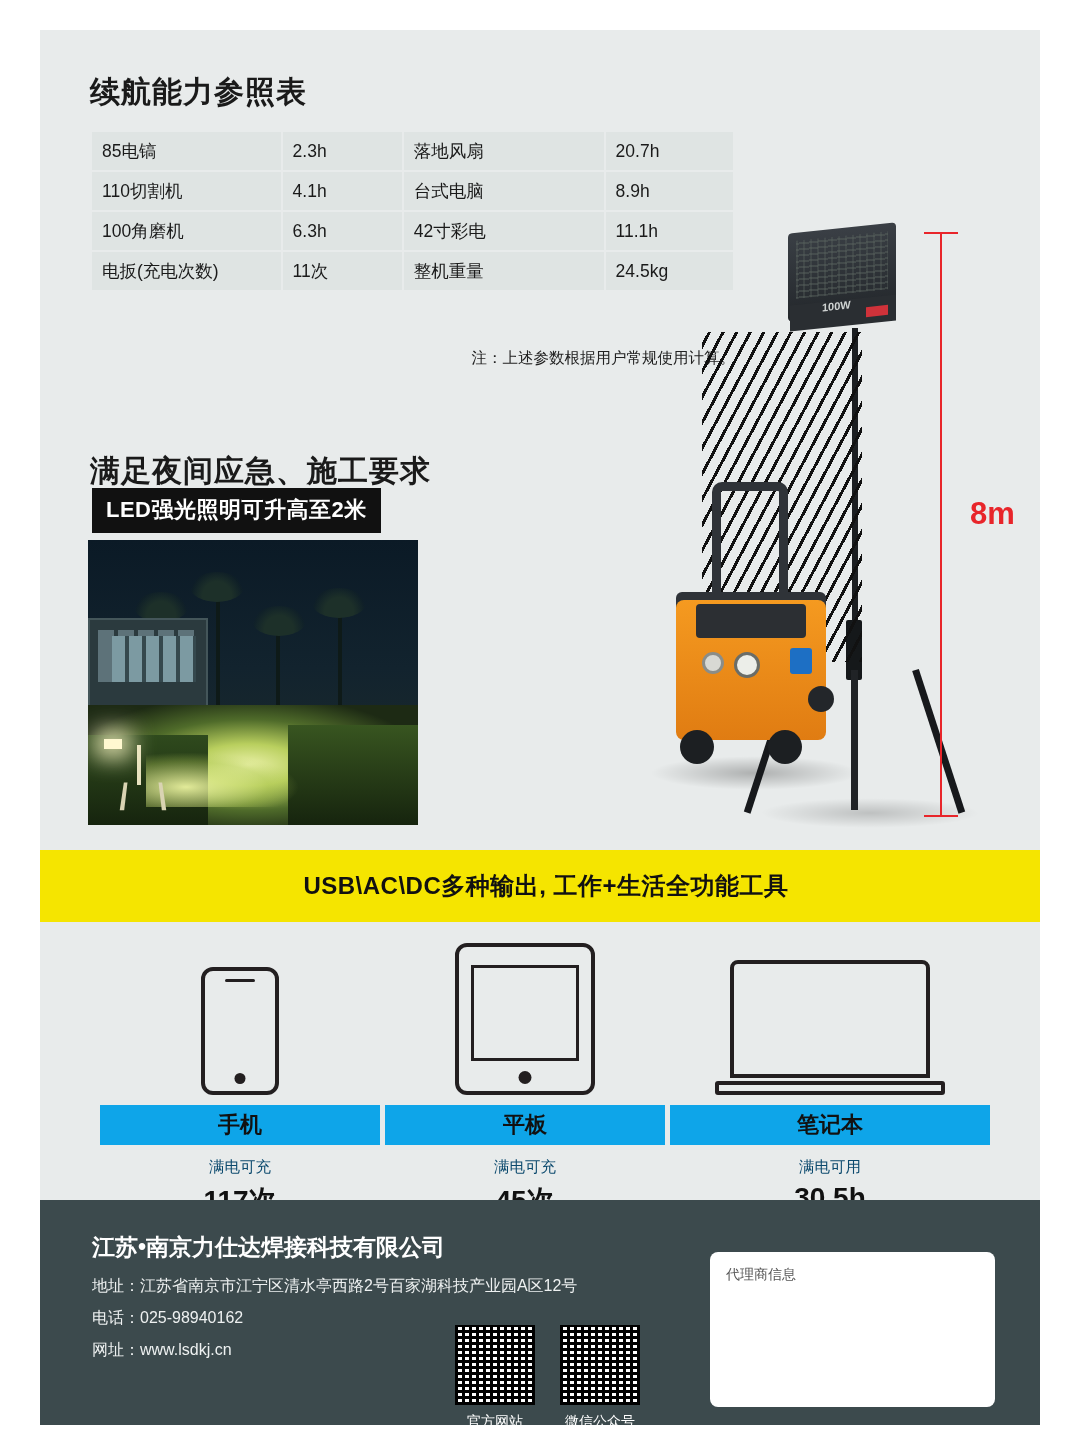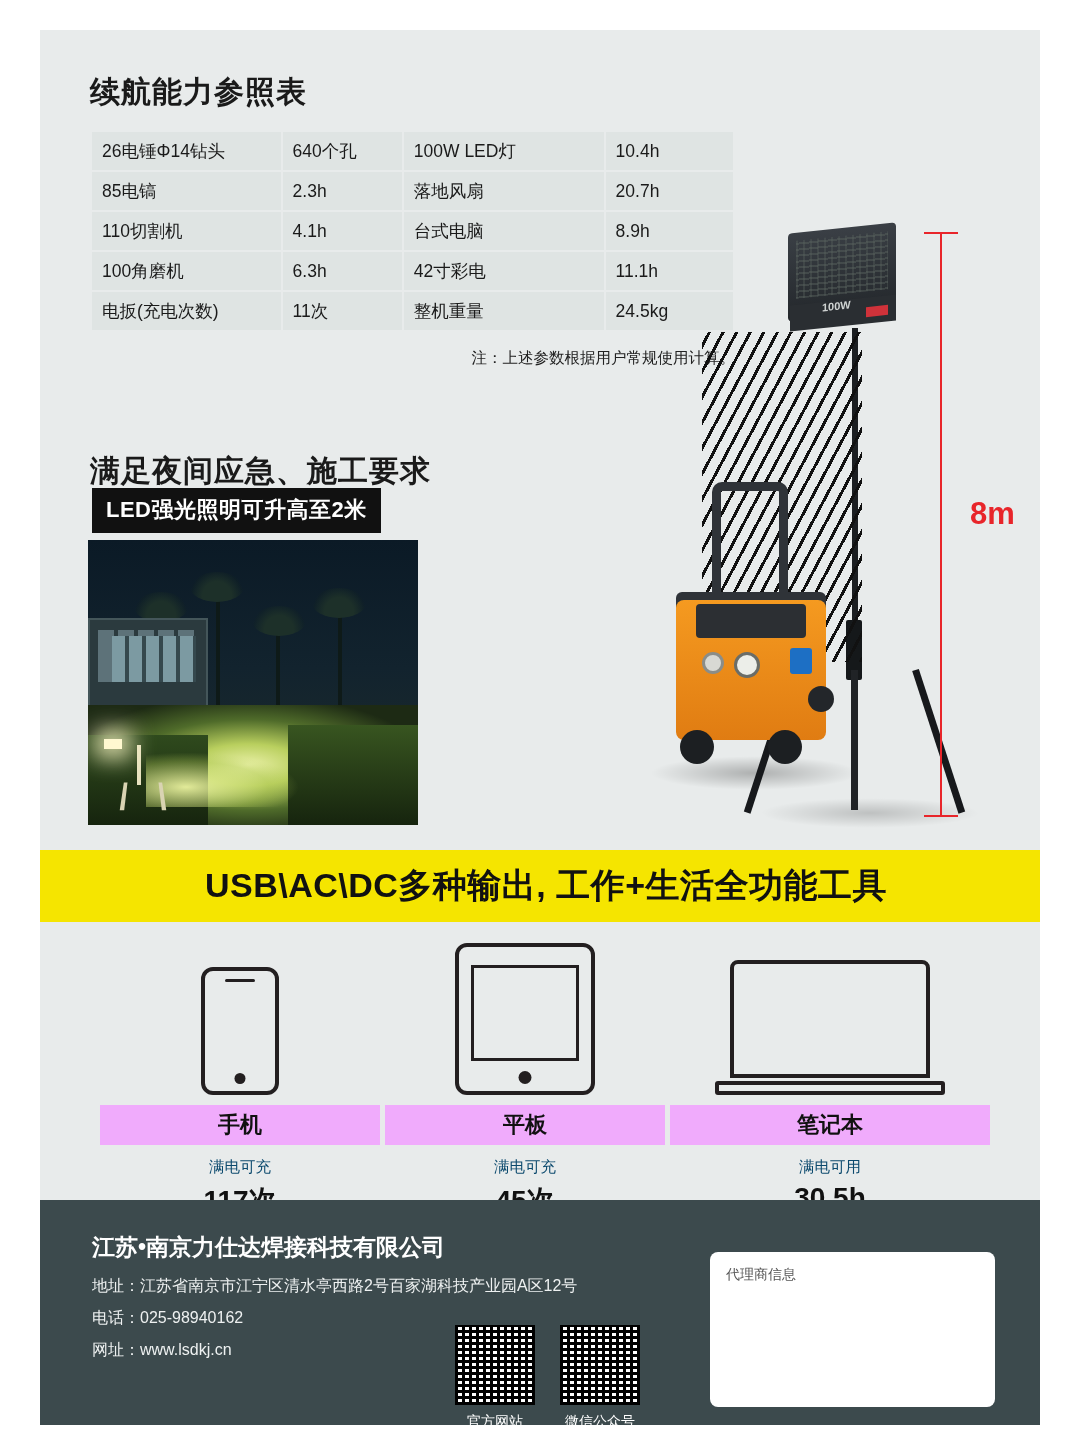--- a/index.html
+++ b/index.html
@@ -128,21 +128,21 @@
   #dim-2m-line { position:absolute; left:900px; top:202px; width:2px; height:585px; background:#e8252a; }
   #dim-2m-top { position:absolute; left:884px; top:202px; width:34px; height:2px; background:#e8252a; }
   #dim-2m-bot { position:absolute; left:884px; top:785px; width:34px; height:2px; background:#e8252a; }
   #dim-2m-label { position:absolute; left:930px; top:466px; color:#e8252a; font-size:31px; font-weight:bold; }
 
   
   #yellow-banner {
     position:absolute; left:0; top:820px; width:1000px; height:72px;
     background:#f5e500; display:flex; align-items:center; justify-content:center;
   }
-  #yellow-banner span { font-size:34px; font-weight:bold; color:#111; letter-spacing:0.5px;margin-left:12px; }
+  #yellow-banner span { font-size:24px; font-weight:bold; color:#111; letter-spacing:0.5px;margin-left:12px; }
 
   
   .dev-col { position:absolute; text-align:center; }
   #dev-phone { left:60px; top:905px; width:280px; }
   #dev-tablet { left:345px; top:905px; width:280px; }
   #dev-laptop { left:630px; top:905px; width:320px; }
   .dev-icon { height:160px; display:flex; align-items:flex-end; justify-content:center; }
 
   .phone-shape { width:78px; height:128px; border:4px solid #231f20; border-radius:12px; position:relative; }
   .phone-shape:before{content:"";position:absolute;left:50%;transform:translateX(-50%);top:8px;width:30px;height:3px;background:#231f20;border-radius:2px;}
@@ -150,21 +150,21 @@
 
   .tablet-shape { width:140px; height:152px; border:4px solid #231f20; border-radius:12px; position:relative; }
   .tablet-shape:before{content:"";position:absolute;left:12px;right:12px;top:18px;bottom:30px;border:3px solid #231f20;}
   .tablet-shape:after{content:"";position:absolute;left:50%;transform:translateX(-50%);bottom:7px;width:13px;height:13px;border-radius:50%;background:#231f20;}
 
   .laptop-shape { width:230px; position:relative; }
   .laptop-screen { width:200px; height:118px; border:4px solid #231f20; border-radius:8px 8px 0 0; margin:0 auto; }
   .laptop-base { width:230px; height:14px; border:4px solid #231f20; border-radius:3px; margin-top:3px; }
 
   .dev-name-bar {
-    margin-top:10px; background:#f0abfc; height:40px;
+    margin-top:10px; background:#0ea5e9; height:40px;
     display:flex; align-items:center; justify-content:center;
     font-size:22px; font-weight:bold; color:#111;
   }
   .dev-sub { margin-top:12px; font-size:15.5px; color:#0c4a6e; }
   .dev-val { margin-top:4px; font-size:28px; font-weight:bold; color:#111; }
 
   
   #footer {
     position:absolute; left:0; top:1170px; width:1000px; height:225px;
     background:#3c4a4d; color:#fff;
@@ -195,26 +195,20 @@
 </style>
 </head>
 <body>
 
 <div class="page">
 
   <div class="sec-title" id="endurance-title">续航能力参照表</div>
 
   <table class="endurance">
     <tbody>
-      <tr>
-        <td class="c0">26电锤Φ14钻头</td>
-        <td class="c1">640个孔</td>
-        <td class="c2">100W LED灯</td>
-        <td class="c3">10.4h</td>
-      </tr>
       <tr>
         <td class="c0">85电镐</td>
         <td class="c1">2.3h</td>
         <td class="c2">落地风扇</td>
         <td class="c3">20.7h</td>
       </tr>
       <tr>
         <td class="c0">110切割机</td>
         <td class="c1">4.1h</td>
         <td class="c2">台式电脑</td>

